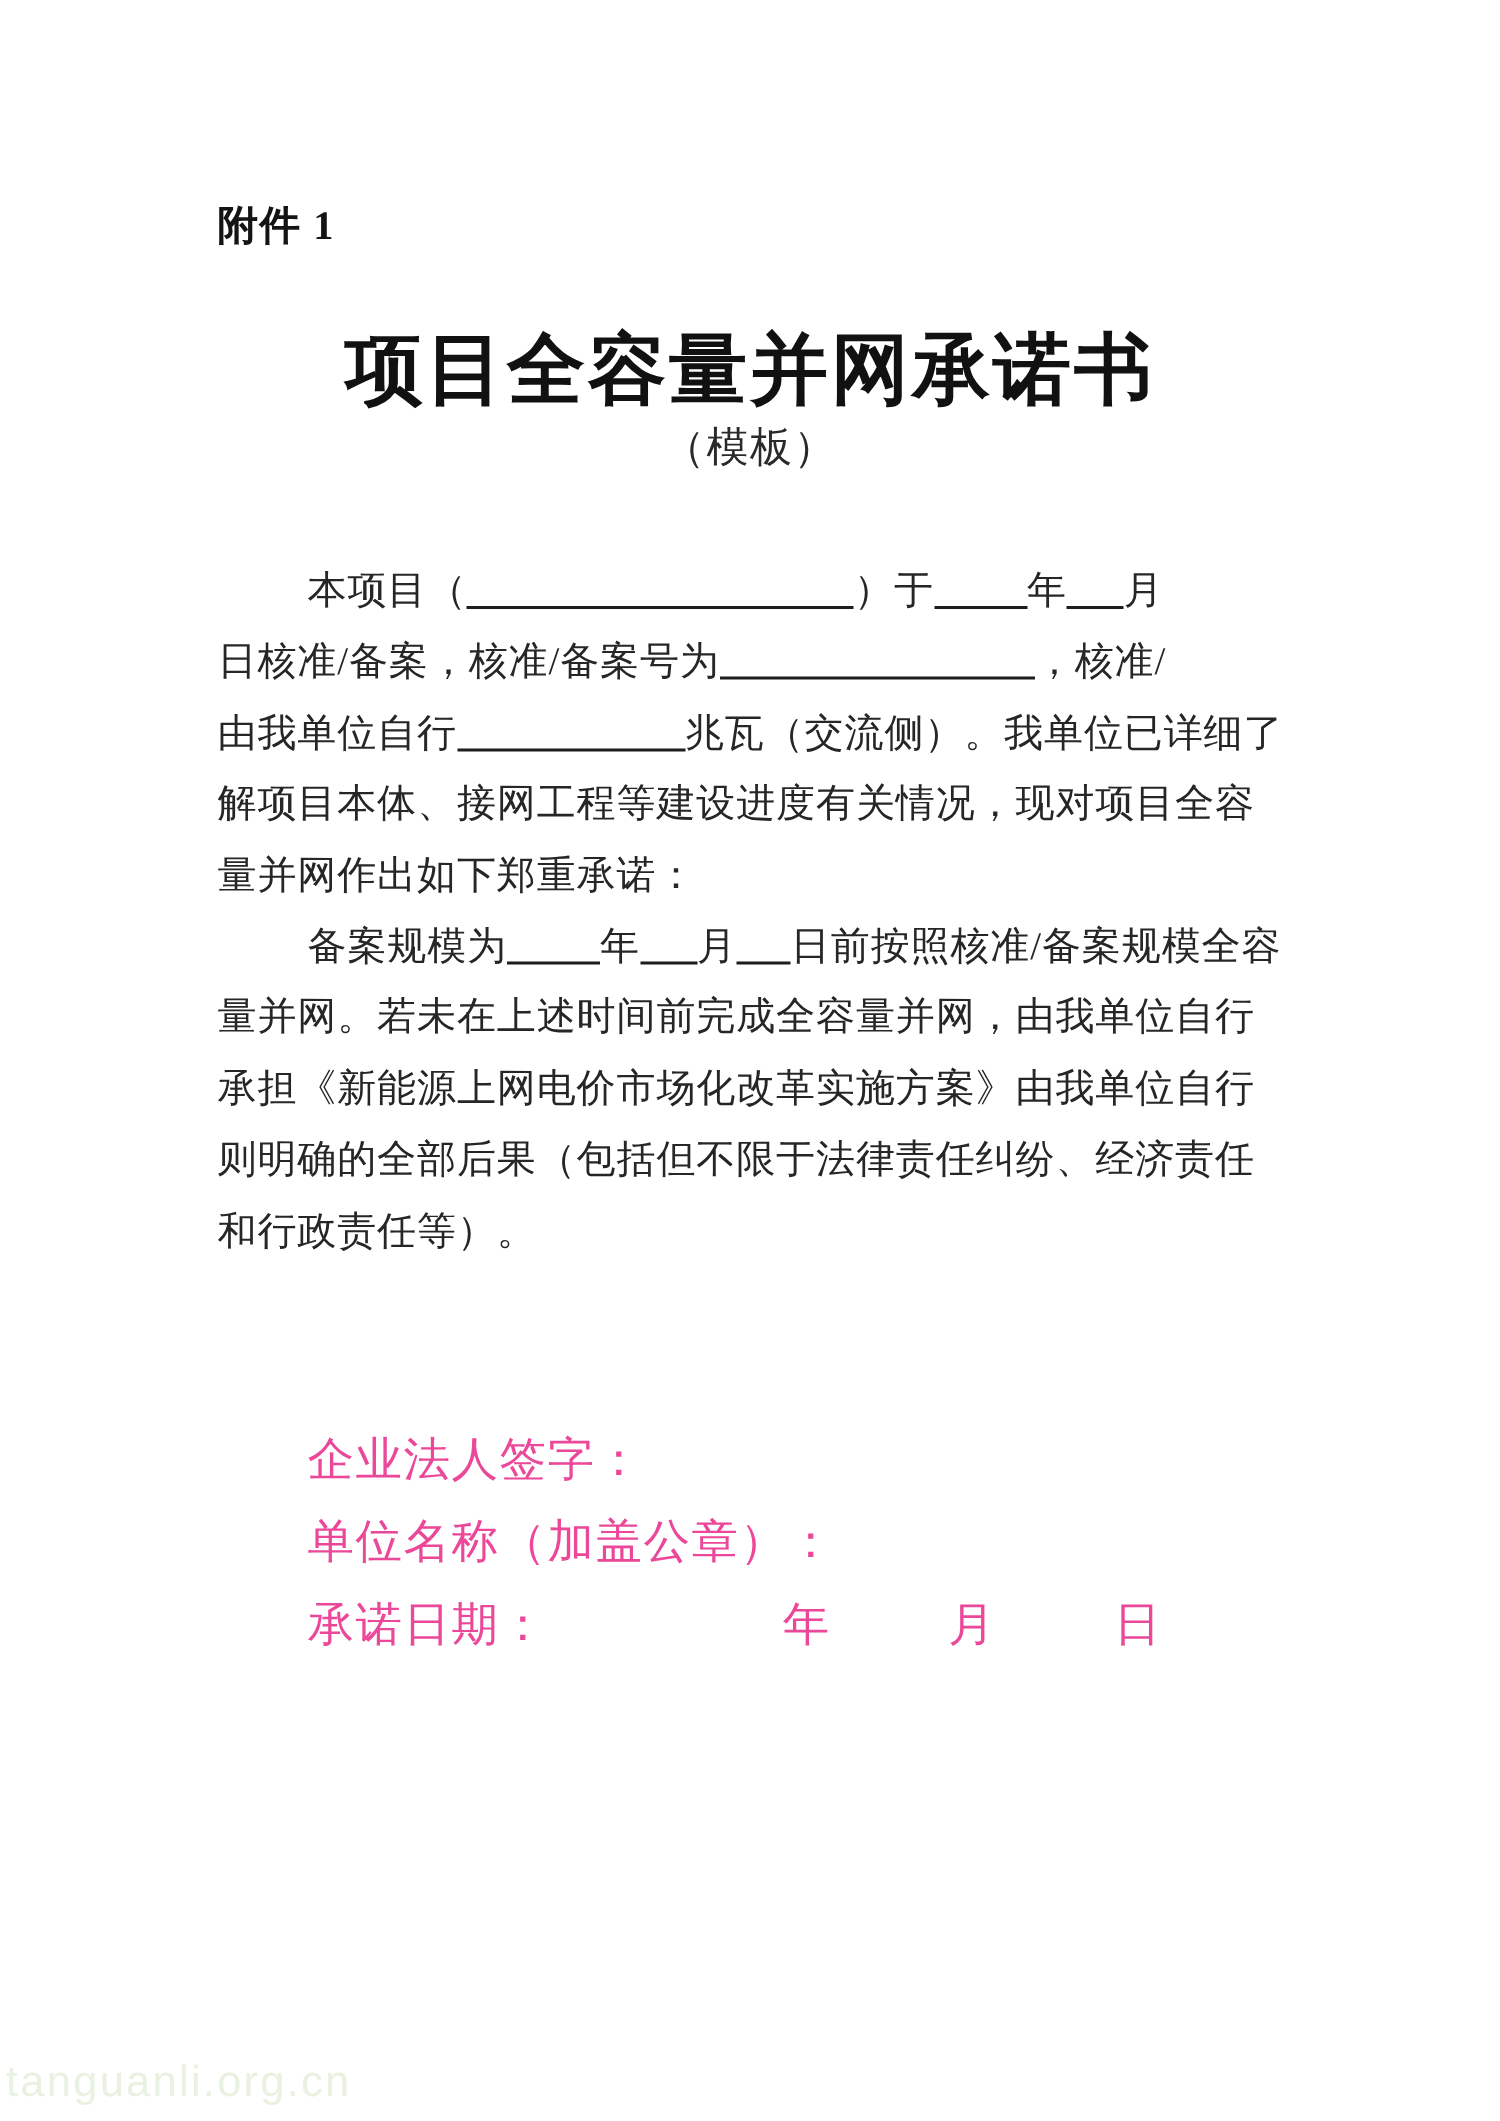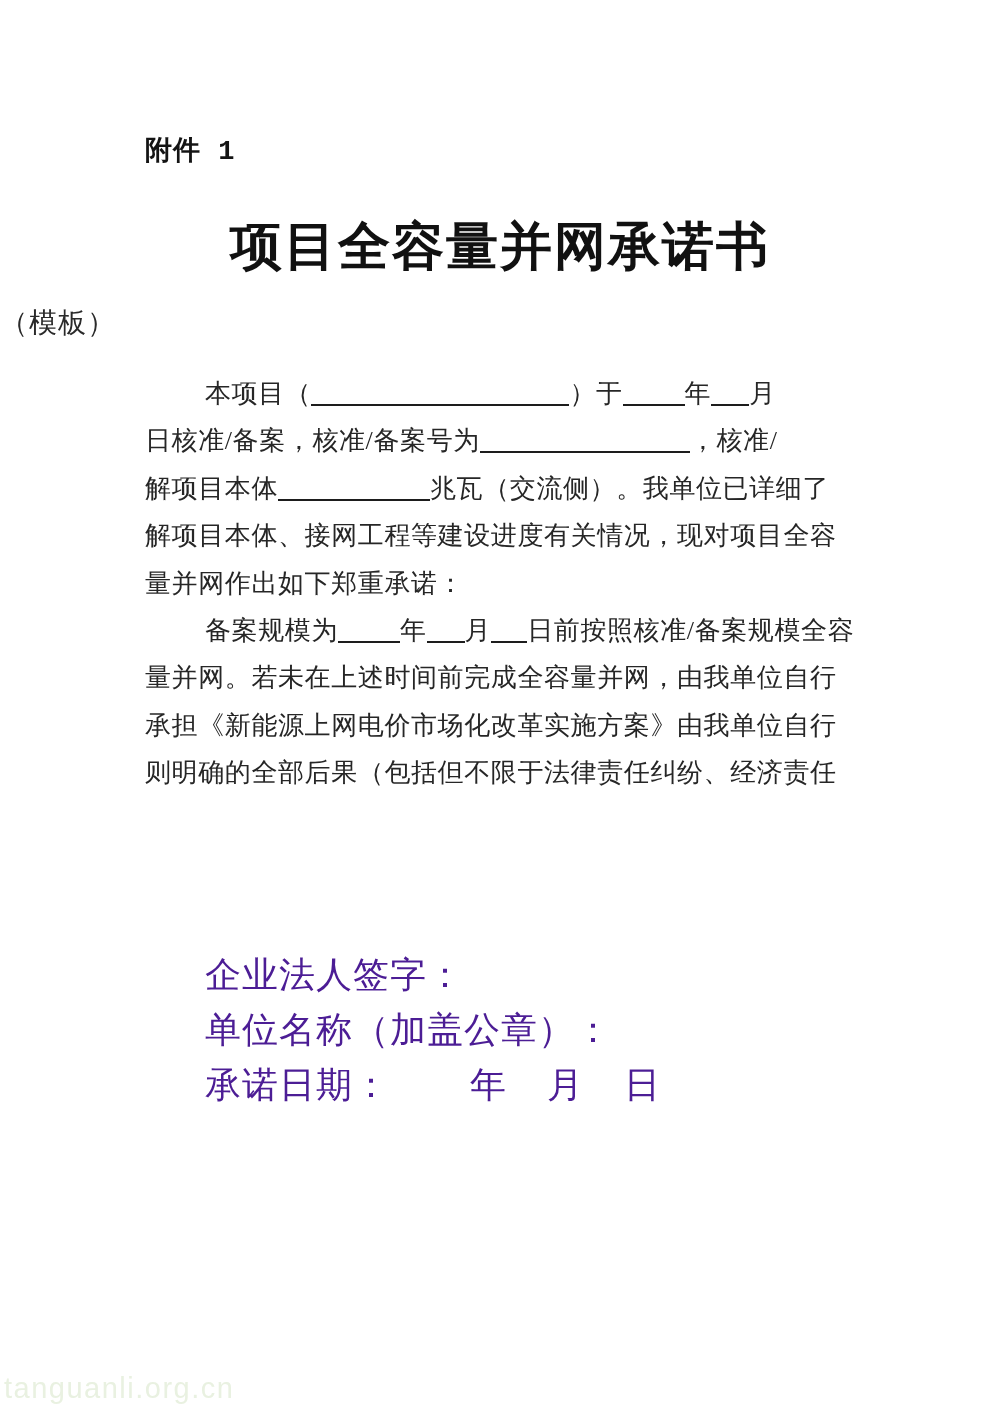--- a/index.html
+++ b/index.html
@@ -22,21 +22,21 @@
     position: absolute;
     inset: 0;
     background: #ffffff;
   }
 
   
   .attachment-label {
     position: absolute;
     left: 145px;
     top: 132px;
-    font-family: Liberation Mono, monospace;
+    font-family: Liberation Serif, serif;
     font-weight: bold;
     font-size: 27px;
     letter-spacing: 1px;
     color: #141414;
     white-space: nowrap;
   }
 
   
   .doc-title {
     position: absolute;
@@ -49,27 +49,26 @@
     font-size: 52px;
     letter-spacing: 2px;
     color: #111111;
     white-space: nowrap;
   }
   .doc-subtitle {
     position: absolute;
     left: 0;
     right: 0;
     top: 279px;
-    text-align: left;
+    text-align: center;
     font-family: "Liberation Serif", "DejaVu Serif", serif;
     font-size: 28px;
     letter-spacing: 1px;
     color: #2a2a2a;
     white-space: nowrap;
-    margin-top: 25px;
   }
 
   
   .body-block {
     position: absolute;
     left: 145px;
     top: 370px;
     width: 722px;
   }
   .body-line {
@@ -103,25 +102,25 @@
 
   
   .sign-block {
     position: absolute;
     left: 205px;
     top: 948px;
   }
   .sign-line {
     height: 55px;
     line-height: 55px;
-    font-size: 36px;
+    font-size: 31px;
     letter-spacing: 1px;
-    color: #4c1d95;
+    color: #ec4899;
     white-space: pre;
-    font-family: Liberation Serif, serif;
+    font-family: Liberation Mono, monospace;
   }
 
   
   .watermark {
     position: absolute;
     left: 4px;
     bottom: 9px;
     font-family: "Liberation Sans", "DejaVu Sans", sans-serif;
     font-size: 29px;
     letter-spacing: 1.5px;
@@ -137,27 +136,28 @@
 
   <div class="attachment-label">附件 1</div>
 
   <div class="doc-title">项目全容量并网承诺书</div>
 
   <div class="doc-subtitle">（模板）</div>
 
   <div class="body-block" id="body-block">
       <div class="body-line indent"><span class="seg">本项目（</span><span class="fill w-long"></span><span class="seg">）于</span><span class="fill w-year"></span><span class="seg">年</span><span class="fill w-month"></span><span class="seg">月</span></div>
       <div class="body-line"><span class="seg">日核准/备案，核准/备案号为</span><span class="fill w-mid"></span><span class="seg">，核准/</span></div>
-      <div class="body-line"><span class="seg">解项目本体</span><span class="fill w-mid2"></span><span class="seg">兆瓦（交流侧）。我单位已详细了</span></div>
+      <div class="body-line"><span class="seg">由我单位自行</span><span class="fill w-mid2"></span><span class="seg">兆瓦（交流侧）。我单位已详细了</span></div>
       <div class="body-line"><span class="seg">解项目本体、接网工程等建设进度有关情况，现对项目全容</span></div>
       <div class="body-line"><span class="seg">量并网作出如下郑重承诺：</span></div>
       <div class="body-line indent"><span class="seg">备案规模为</span><span class="fill w-year"></span><span class="seg">年</span><span class="fill w-month"></span><span class="seg">月</span><span class="fill w-day"></span><span class="seg">日前按照核准/备案规模全容</span></div>
       <div class="body-line"><span class="seg">量并网。若未在上述时间前完成全容量并网，由我单位自行</span></div>
       <div class="body-line"><span class="seg">承担《新能源上网电价市场化改革实施方案》由我单位自行</span></div>
       <div class="body-line"><span class="seg">则明确的全部后果（包括但不限于法律责任纠纷、经济责任</span></div>
+      <div class="body-line"><span class="seg">和行政责任等）。</span></div>
     </div>
 
   <div class="sign-block">
     <div class="sign-line">企业法人签字：</div>
     <div class="sign-line">单位名称（加盖公章）：</div>
     <div class="sign-line">承诺日期：        年    月    日</div>
   </div>
 
   <div class="watermark">tanguanli.org.cn</div>
 

